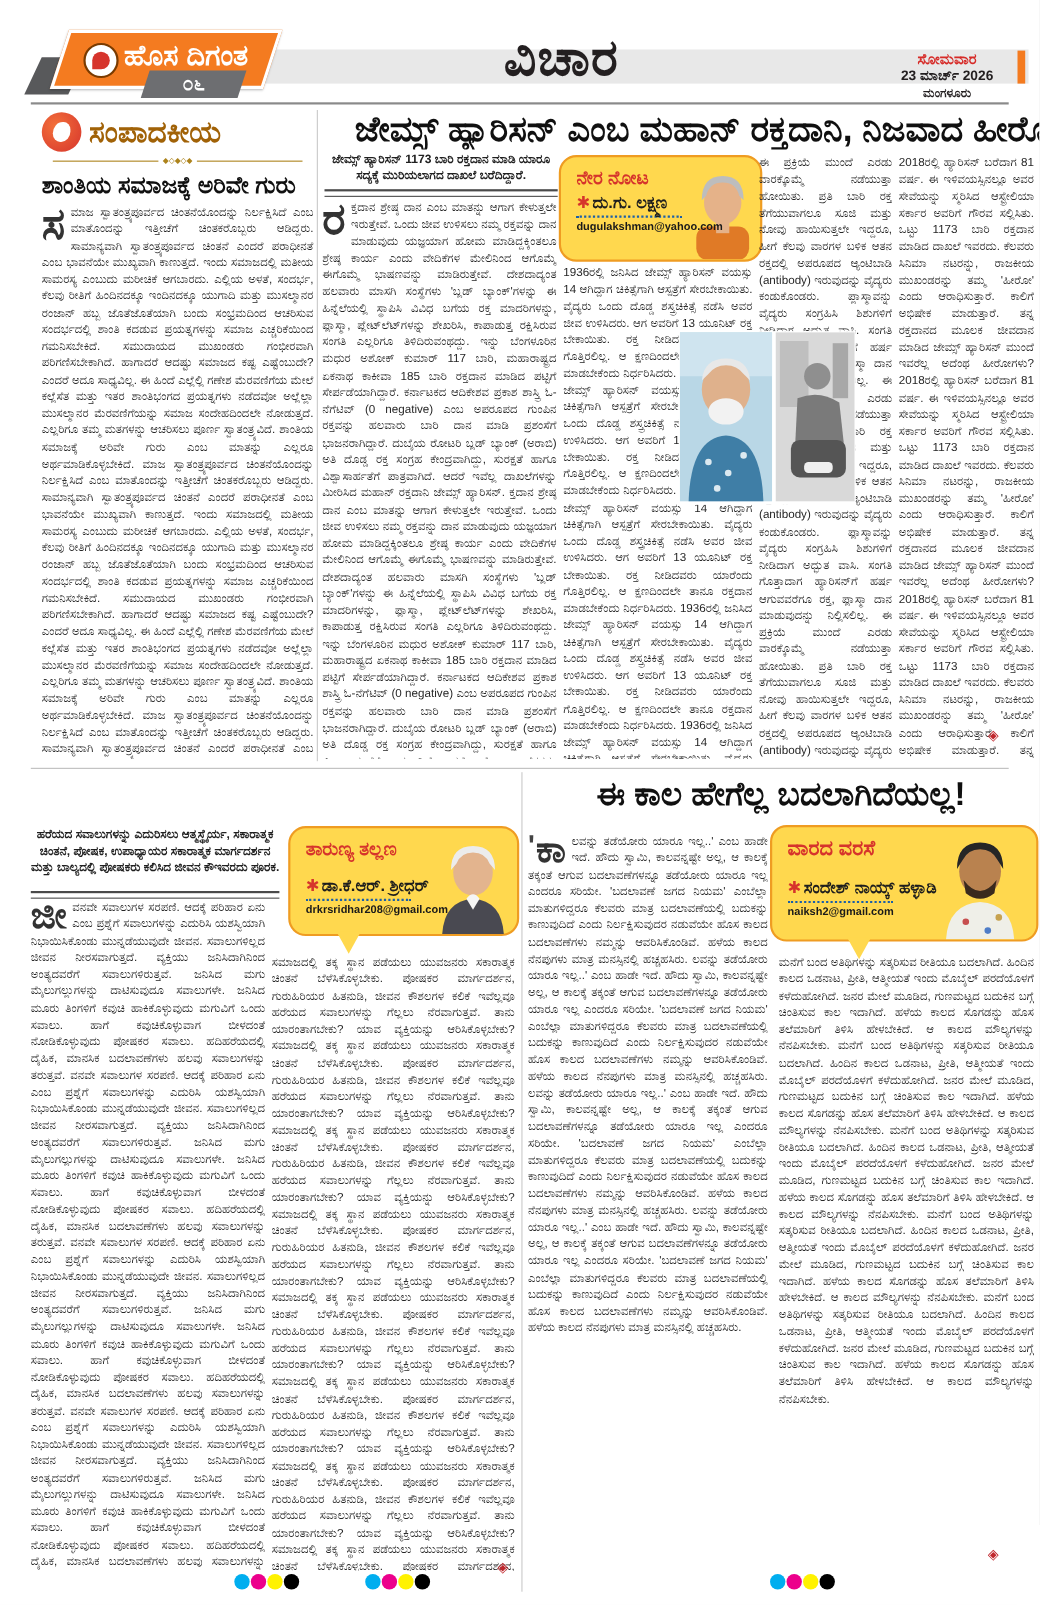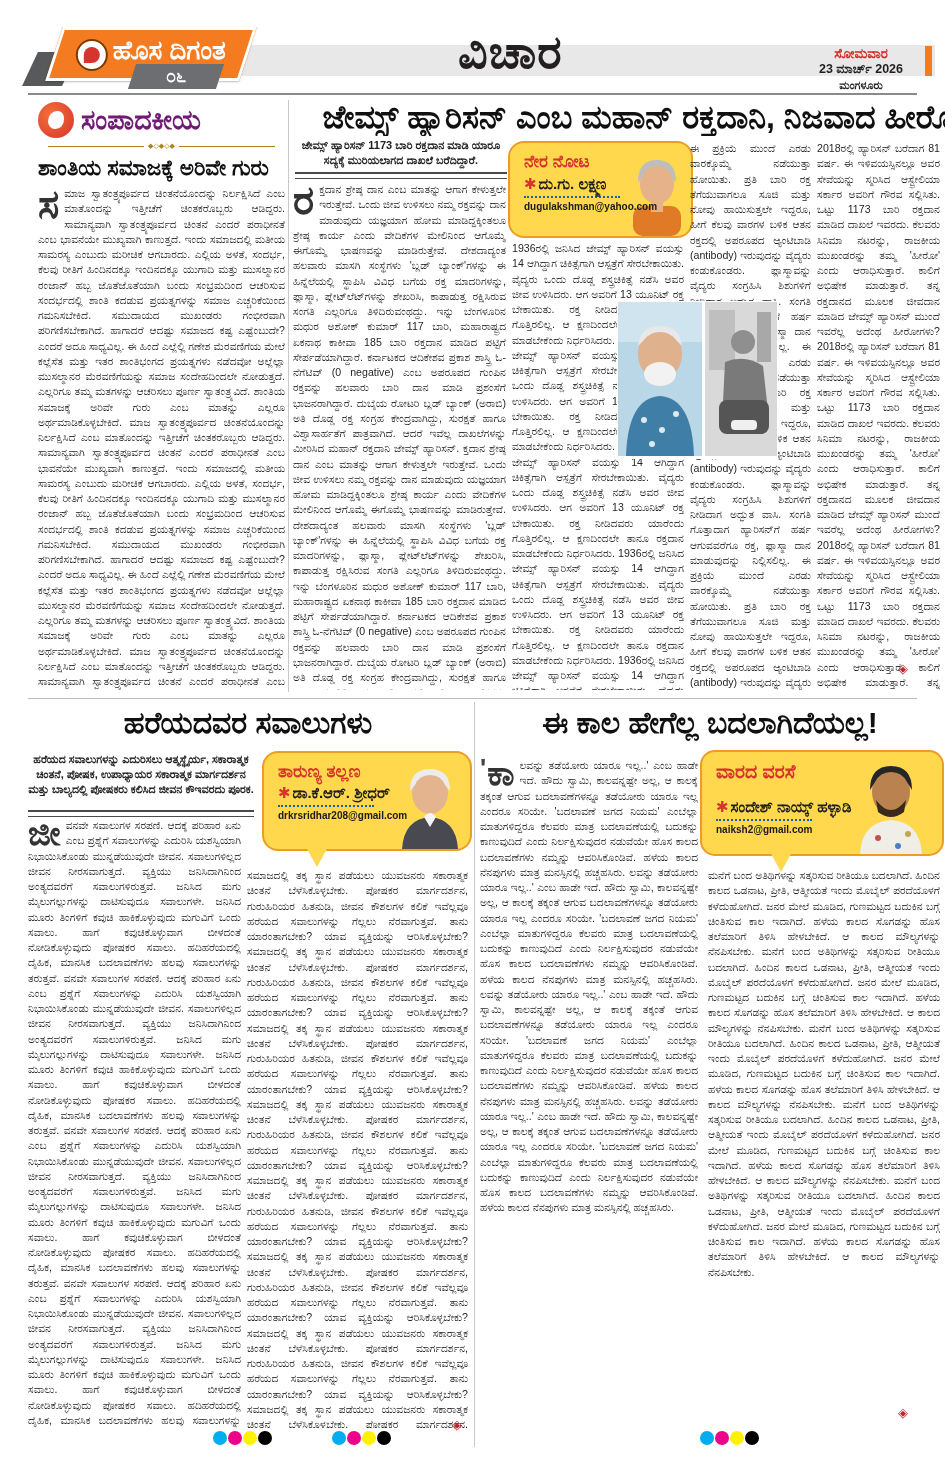--- a/index.html
+++ b/index.html
@@ -25,21 +25,21 @@
   .date{color:#231f20;font-weight:bold;font-size:12.5px;line-height:1.2;}
   .city{color:#231f20;font-weight:bold;font-size:11px;text-align:center;}
   .orange-bar{background:#f47b20;}
   .rule{background:#8a8a8a;}
   .thin-rule{background:#bdbdbd;}
   
   .ed-header{display:flex;align-items:center;gap:7px;}
   .ed-logo{width:36px;height:36px;border-radius:50%;background:radial-gradient(circle at 35% 35%,#f3703a,#d6342c);
            display:flex;align-items:center;justify-content:center;flex:0 0 auto;}
   .ed-logo i{display:block;width:16px;height:18px;background:#ffffff;border-radius:60% 40% 55% 45%;}
-  .ed-label{font-size:27px;font-weight:800;color:#701a75;white-space:nowrap;}
+  .ed-label{font-size:27px;font-weight:800;color:#a16207;white-space:nowrap;}
   .ornament{display:flex;align-items:center;gap:4px;color:#ad831c;font-size:7px;}
   .ornament:before,.ornament:after{content:"";flex:1;border-top:1px solid #ad831c;}
   .ed-headline{font-size:21.5px;font-weight:800;color:#101010;line-height:1.15;}
   
   .bodytext{font-size:10.6px;line-height:1.44;text-align:justify;color:#262626;overflow:hidden;}
   .dropcap{float:left;font-weight:bold;color:#333;padding:2px 5px 0 0;line-height:.82;}
   .dc-lg{font-size:40px;}
   .dc-md{font-size:34px;}
   .openquote{float:left;font-size:26px;font-weight:bold;line-height:.8;padding-right:1px;color:#444;}
   
@@ -176,28 +176,27 @@
         <rect x="52" y="10" width="14" height="50" fill="#a8a8a8"></rect>
       </svg>
     </span>
   </div>
 
   <span class="abs endmark" style="left:898px;top:662px;">◈</span>
 
   <div class="abs thin-rule" style="left:28px;top:698px;width:889px;height:1px;"></div>
   <div class="abs vline" style="left:474px;top:702px;height:745px;"></div>
 
-  <div class="abs sub-headline" style="left:28px;top:706px;width:440px;">ಹರೆಯದವರ ಸವಾಲುಗಳು</div>
   <div class="abs standfirst" style="left:28px;top:752px;width:226px;">ಹರೆಯದ ಸವಾಲುಗಳನ್ನು ಎದುರಿಸಲು ಆತ್ಮಸ್ಥೈರ್ಯ, ಸಕಾರಾತ್ಮಕ ಚಿಂತನೆ, ಪೋಷಕ, ಉಪಾಧ್ಯಾಯರ ಸಕಾರಾತ್ಮಕ ಮಾರ್ಗದರ್ಶನ ಮತ್ತು ಬಾಲ್ಯದಲ್ಲಿ ಪೋಷಕರು ಕಲಿಸಿದ ಜೀವನ ಕೌಇವರದು ಪೂರಕ.</div>
   <div class="abs double-rule" style="left:28px;top:810px;width:226px;"></div>
 
   <div class="abs authorbox" style="left:262px;top:751px;width:206px;height:96px;">
     <div class="ab-pad">
       <div class="ab-title">ತಾರುಣ್ಯ ತಲ್ಲಣ</div>
-      <div class="ab-author" style="margin-top:2px;"><span class="ab-bullet">✱</span><span>ಡಾ.ಕೆ.ಆರ್. ಶ್ರೀಧರ್</span></div>
+      <div class="ab-author" style="margin-top:14px;"><span class="ab-bullet">✱</span><span>ಡಾ.ಕೆ.ಆರ್. ಶ್ರೀಧರ್</span></div>
       <div class="ab-dots"></div>
       <div class="ab-email">drkrsridhar208@gmail.com</div>
     </div>
     <span class="avatar" style="right:4px;width:72px;height:88px;">
       <svg width="72" height="88" viewBox="0 0 72 88">
         <ellipse cx="36" cy="32" rx="18" ry="21" fill="#e3b48e"></ellipse>
         <path d="M16 30 Q16 8 36 8 Q56 8 56 30 L51 24 Q47 14 36 14 Q25 14 21 24 Z" fill="#ececec"></path>
         <path d="M8 88 Q10 58 36 56 Q62 58 64 88 Z" fill="#494951"></path>
         <path d="M30 56 L36 66 L42 56 Q39 52 36 52 Q33 52 30 56 Z" fill="#f5f5f5"></path>
       </svg>

